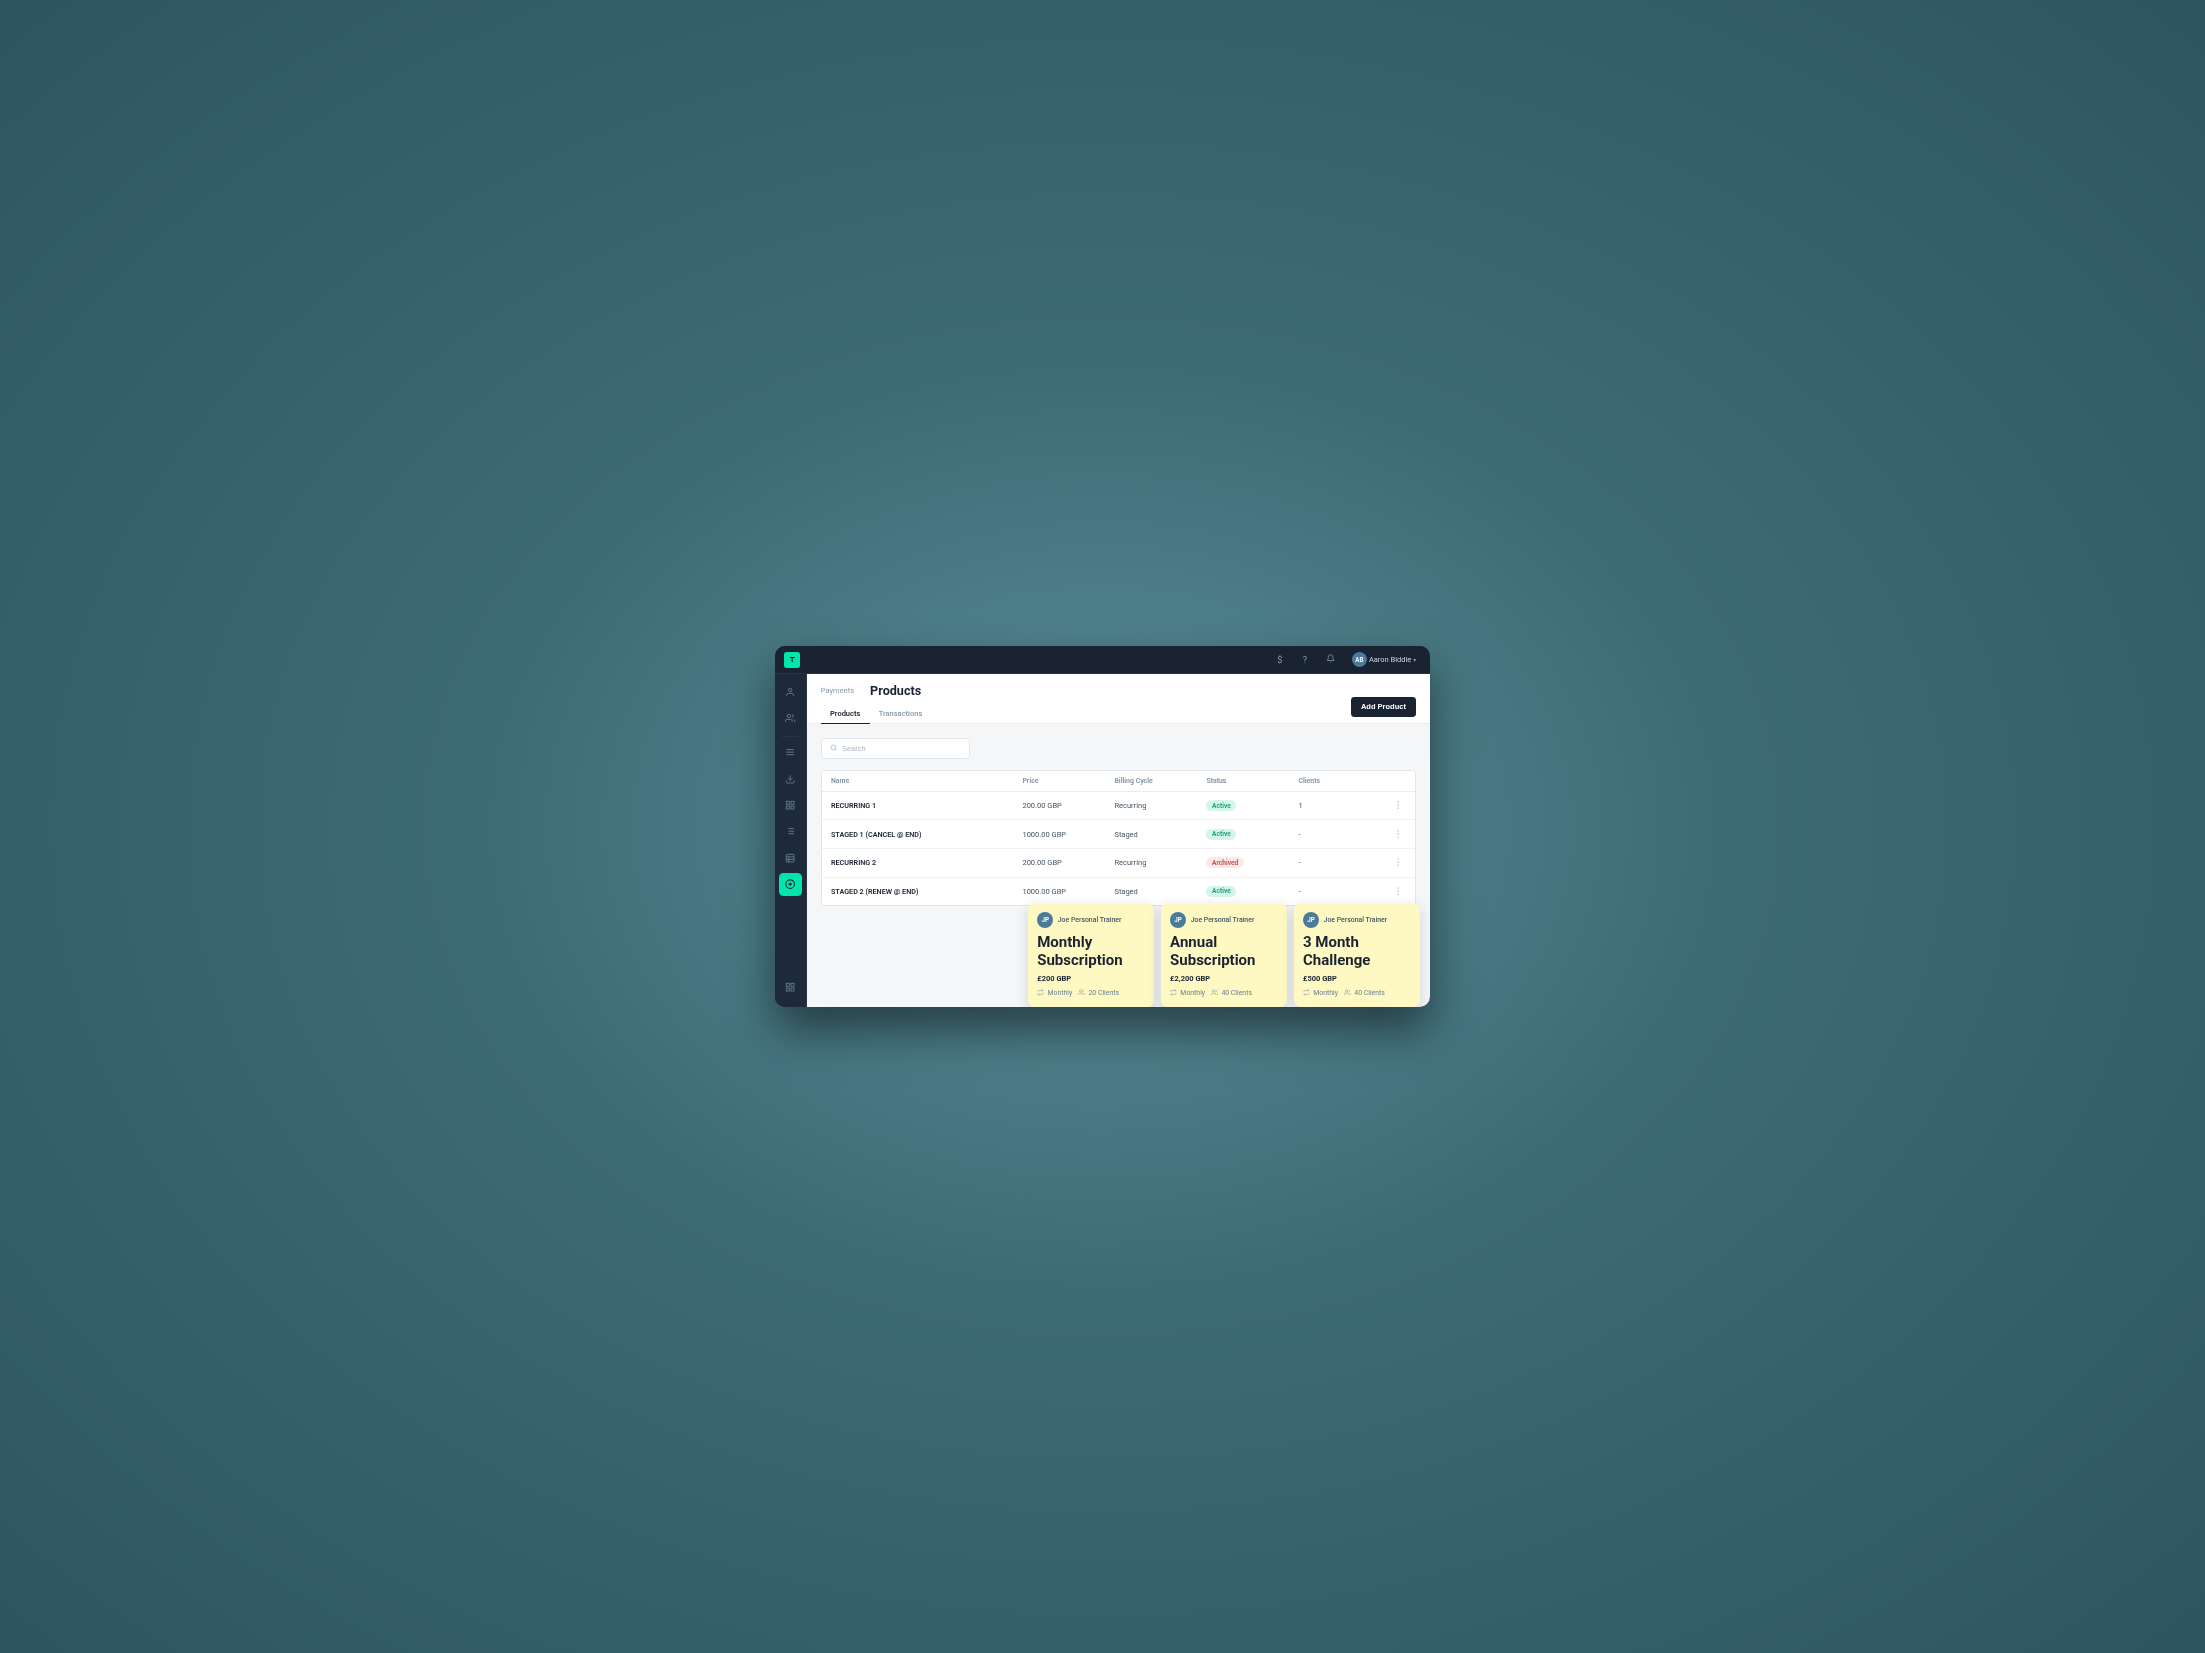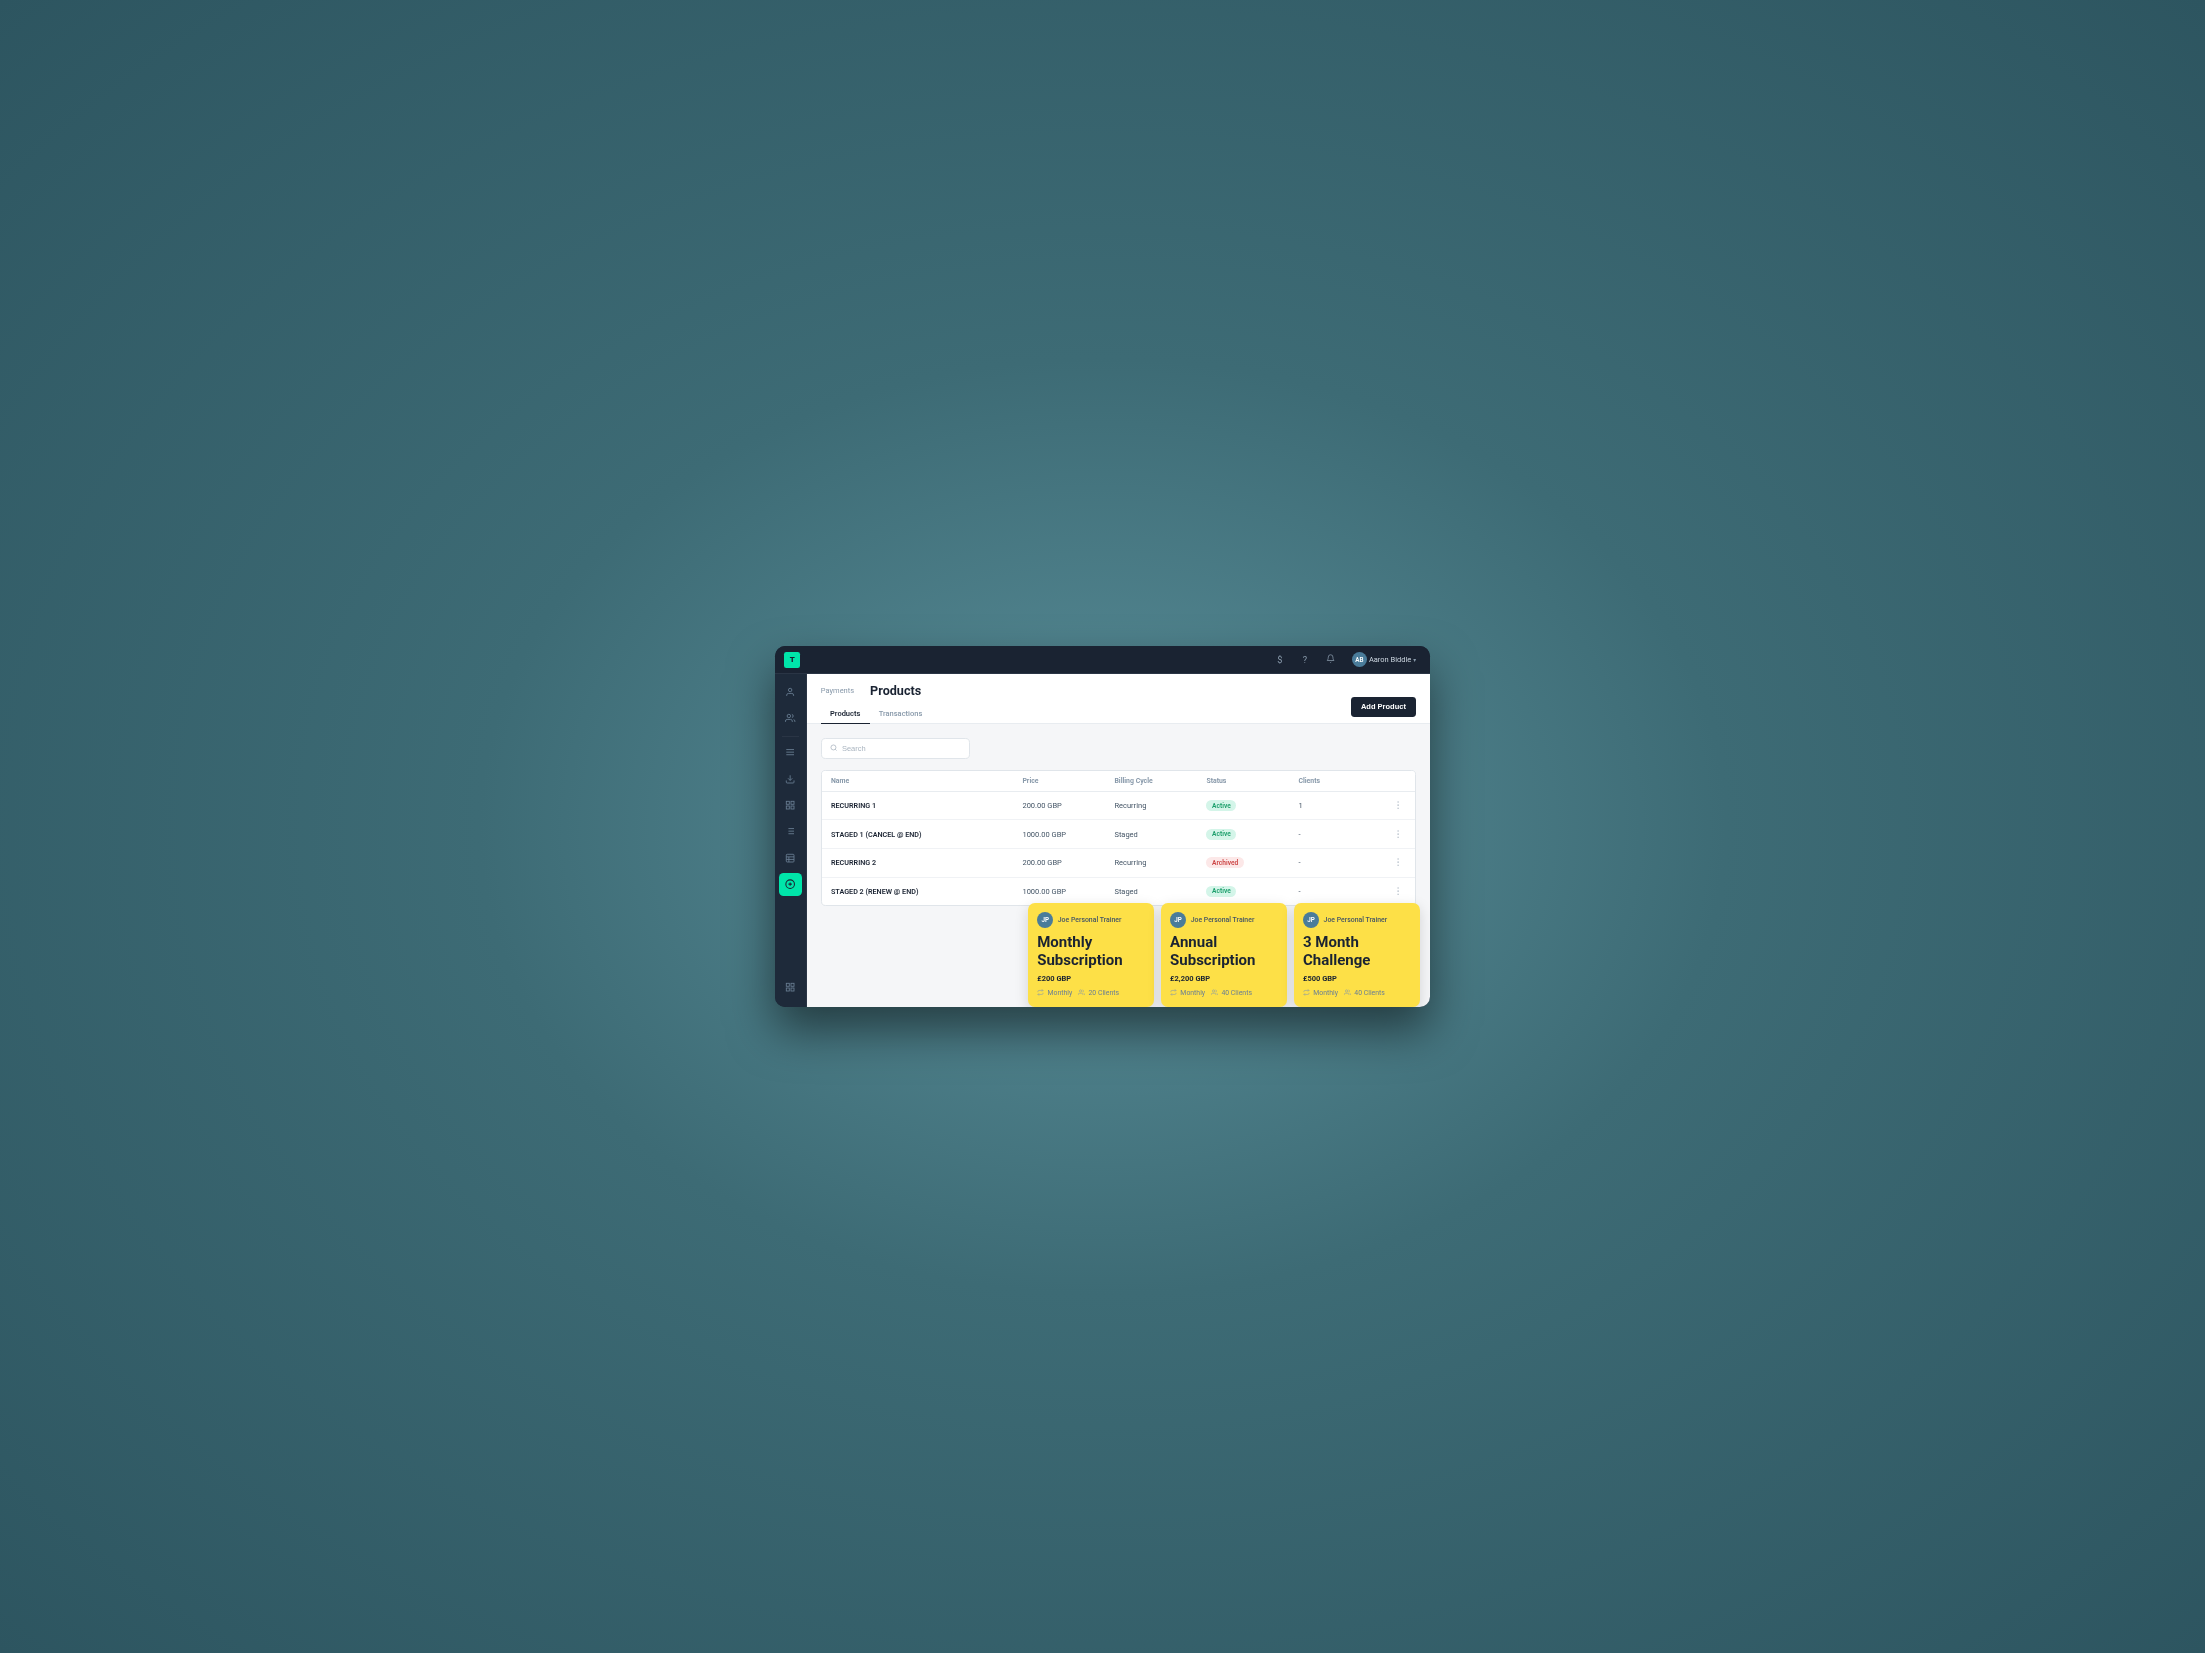--- a/index.html
+++ b/index.html
@@ -393,21 +393,21 @@
       bottom: 0;
       left: 253px;
       right: 0;
       display: flex;
       gap: 6.9px;
       padding: 0 0 0 0;
       pointer-events: none;
     }
 
     .product-card {
-      background: #fde047;
+      background: #fef9c3;
       border-radius: 6.9px;
       padding: 9.2px;
       width: 126px;
       flex-shrink: 0;
       box-shadow: 0 4.6px 13.8px rgba(0,0,0,0.15);
       pointer-events: all;
     }
 
     .card-trainer {
       display: flex;

